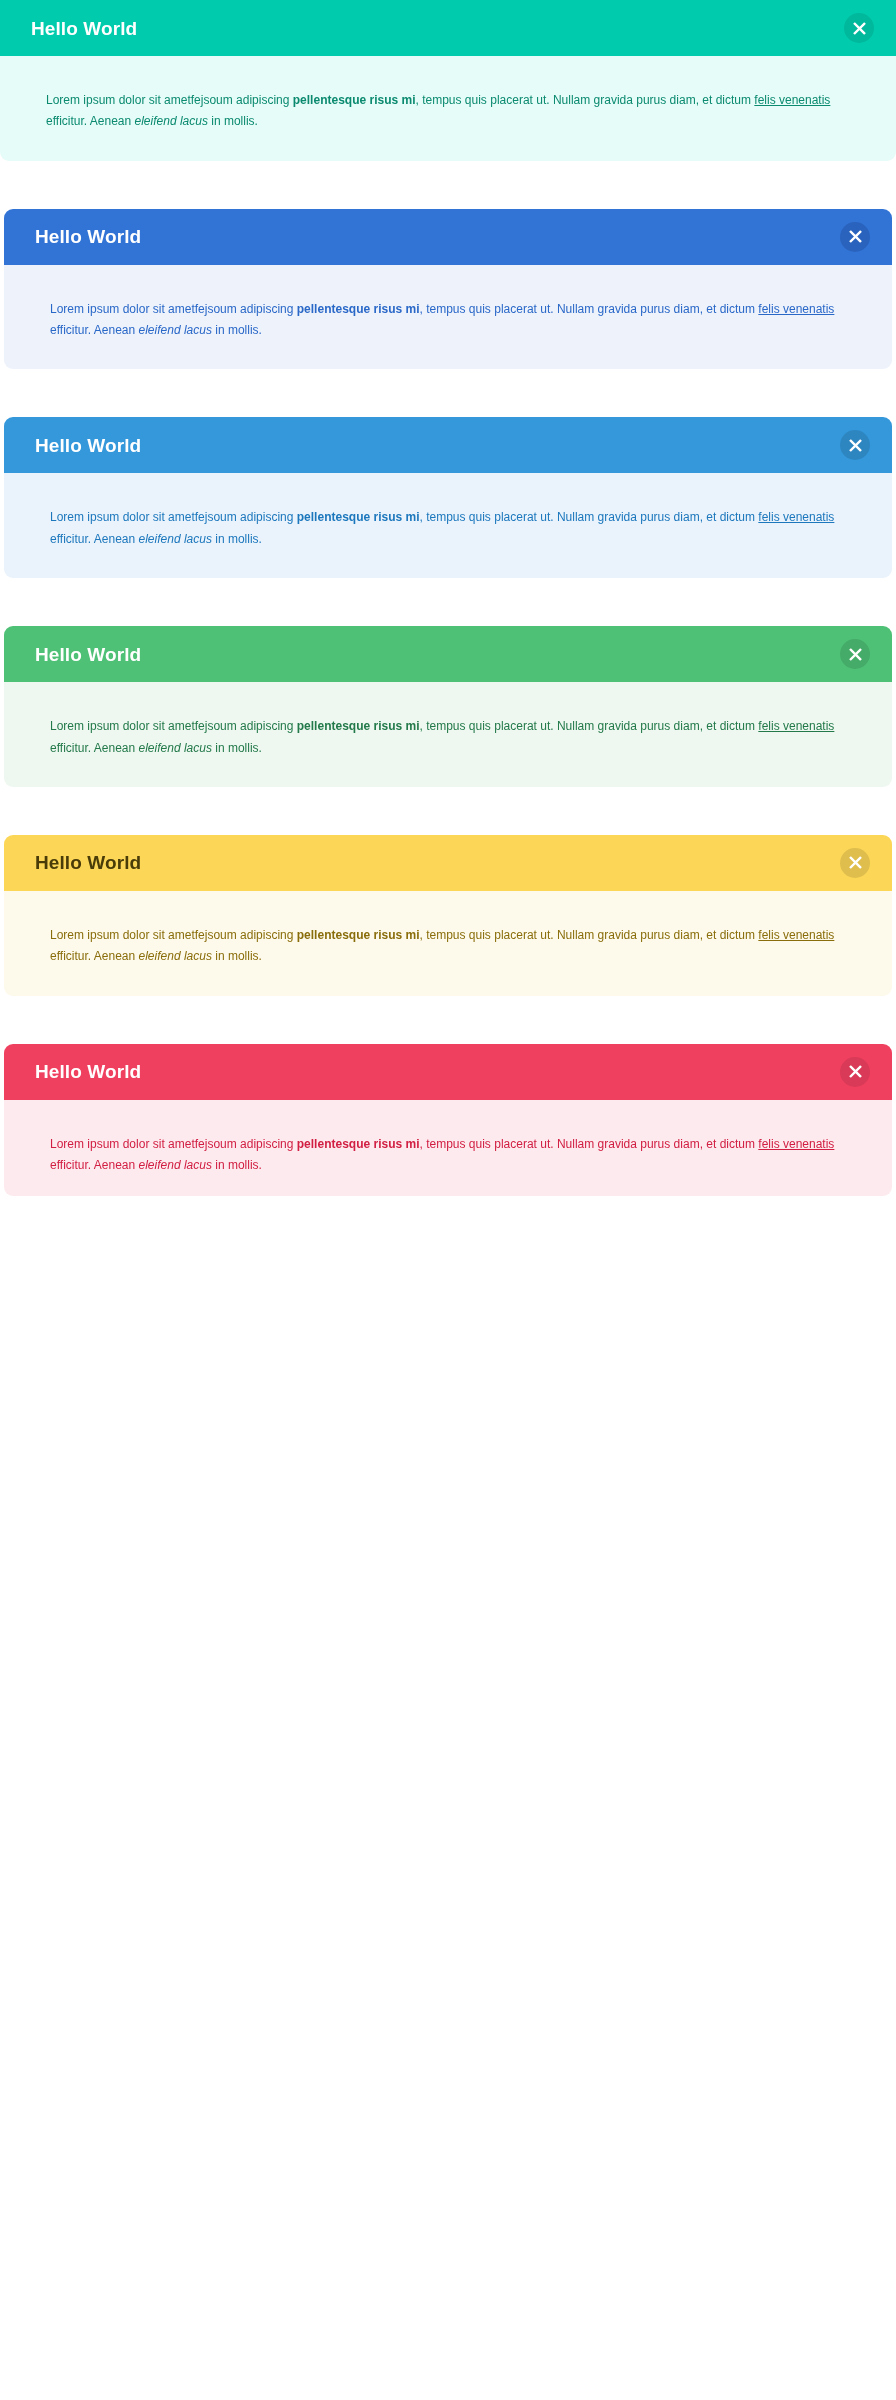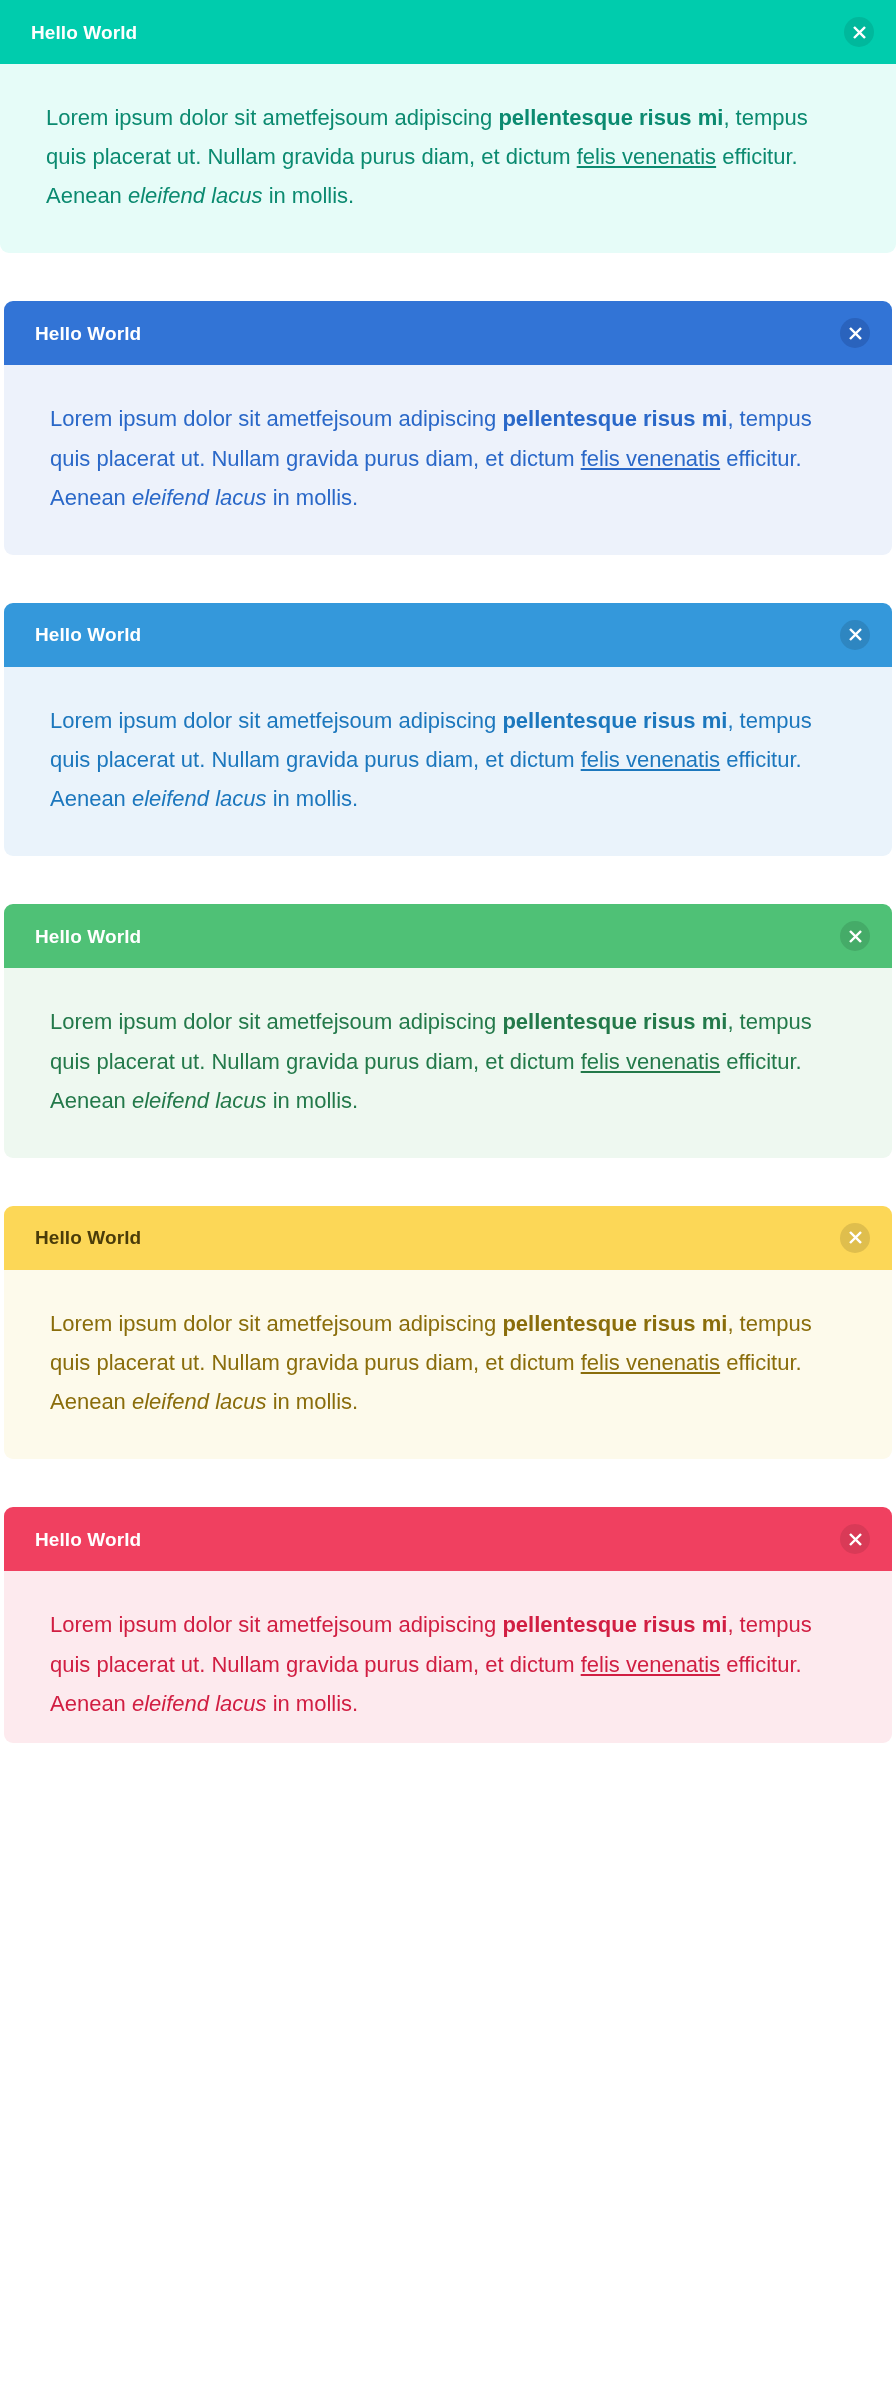--- a/index.html
+++ b/index.html
@@ -35,21 +35,21 @@
     margin-right: 0;
     border-radius: 0 0 9px 9px;
   }
   .alert.inset {
     margin-left: 4px;
     margin-right: 4px;
   }
 
   .alert-header {
     position: relative;
-    height: 64px;
+    height: 56px;
     display: flex;
     align-items: center;
     padding: 0 31px;
     box-sizing: border-box;
   }
 
   .alert-title {
     font-size: 19px;
     font-weight: bold;
     letter-spacing: 0.1px;
@@ -73,22 +73,22 @@
     justify-content: center;
     font-family: "Liberation Sans", sans-serif;
   }
   .close-button svg {
     display: block;
     width: 13px;
     height: 13px;
   }
 
   .alert-body {
-    padding: 34px 46px 38px 46px;
-    font-size: 22px;
+    padding: 34px 46px 28px 46px;
+    font-size: 12px;
     line-height: 1.78;
   }
   .alert-body p {
     margin: 0;
   }
   .alert-body b {
     font-weight: bold;
   }
   .alert-body i {
     font-style: italic;

